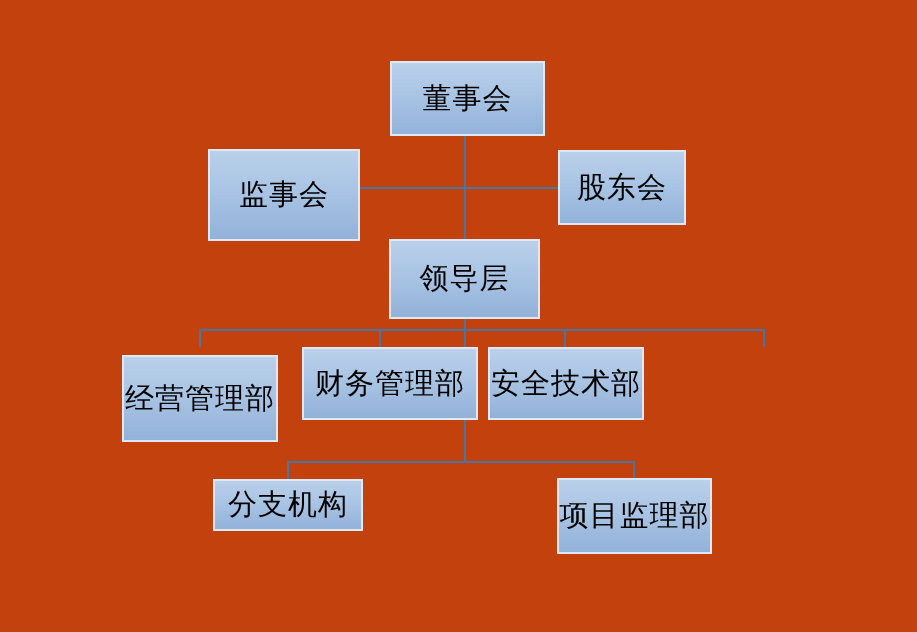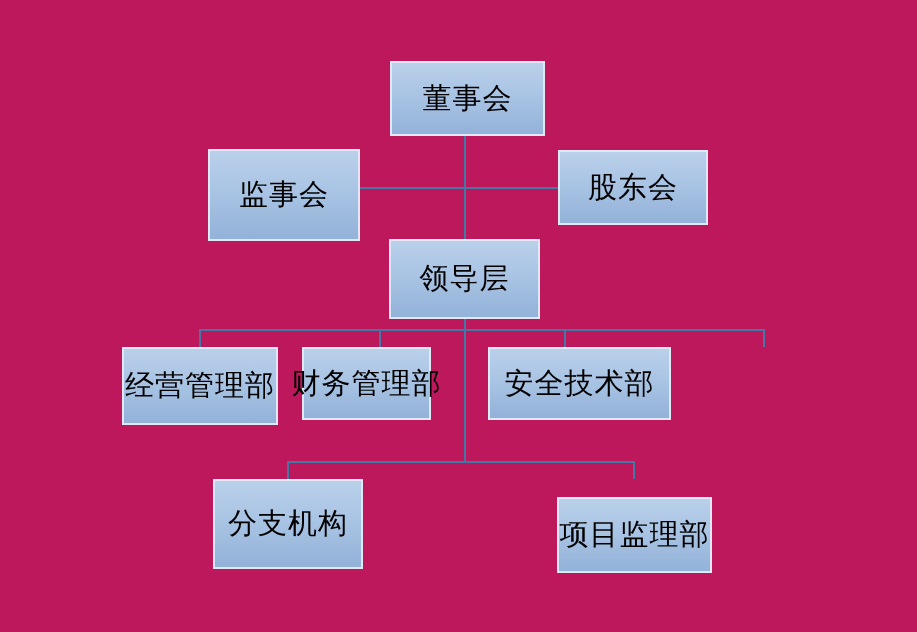--- a/index.html
+++ b/index.html
@@ -4,21 +4,21 @@
 <style>
   html, body { margin: 0; padding: 0; }
   body {
     font-family: "Liberation Sans", "DejaVu Sans", sans-serif;
     background: #ffffff;
   }
   .canvas {
     position: relative;
     width: 917px;
     height: 632px;
-    background: #be185d;
+    background: #c2410c;
     overflow: hidden;
   }
   .node {
     position: absolute;
     box-sizing: border-box;
     display: flex;
     align-items: center;
     justify-content: center;
     background: linear-gradient(180deg, #bad0ea 0%, #a9c4e4 45%, #93b2d9 100%);
     border: 2px solid #dfe9f5;
@@ -54,38 +54,38 @@
   <div class="line v-line" style="left:287px; top:461px; height:19px;"></div>
   <div class="line v-line" style="left:633px; top:461px; height:18px;"></div>
 
   <div class="node" style="left:390px; top:61px;  width:155px; height:75px;">
     <span>董事会</span>
   </div>
 
   <div class="node" style="left:208px; top:149px; width:152px; height:92px;">
     <span>监事会</span>
   </div>
-  <div class="node" style="left:558px; top:150px; width:150px; height:75px;">
+  <div class="node" style="left:558px; top:150px; width:128px; height:75px;">
     <span>股东会</span>
   </div>
 
   <div class="node" style="left:389px; top:239px; width:151px; height:80px;">
     <span>领导层</span>
   </div>
 
-  <div class="node" style="left:122px; top:347px; width:156px; height:78px;">
+  <div class="node" style="left:122px; top:355px; width:156px; height:87px;">
     <span>经营管理部</span>
   </div>
-  <div class="node" style="left:302px; top:347px; width:129px; height:73px;">
+  <div class="node" style="left:302px; top:347px; width:176px; height:73px;">
     <span>财务管理部</span>
   </div>
-  <div class="node" style="left:488px; top:347px; width:183px; height:73px;align-items:center;">
+  <div class="node" style="left:488px; top:347px; width:156px; height:73px;align-items:center;">
     <span>安全技术部</span>
   </div>
 
-  <div class="node" style="left:213px; top:479px; width:150px; height:90px;align-items:center;">
+  <div class="node" style="left:213px; top:479px; width:150px; height:52px;align-items:center;">
     <span>分支机构</span>
   </div>
-  <div class="node" style="left:557px; top:478px; width:155px; height:76px;margin-top:19px;">
+  <div class="node" style="left:557px; top:478px; width:155px; height:76px;">
     <span>项目监理部</span>
   </div>
 
 </div>
 
 </body></html>

